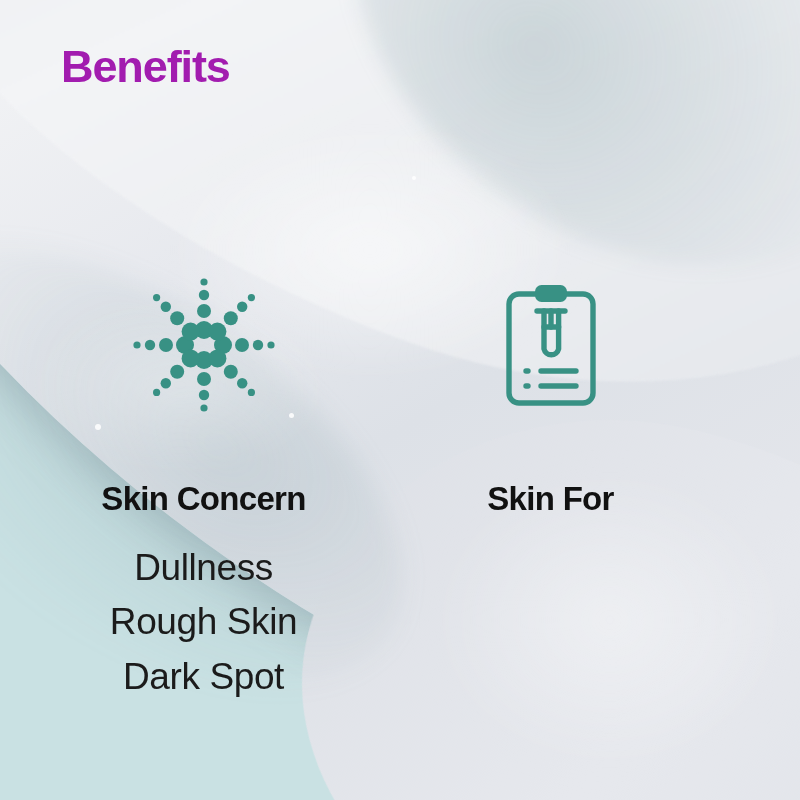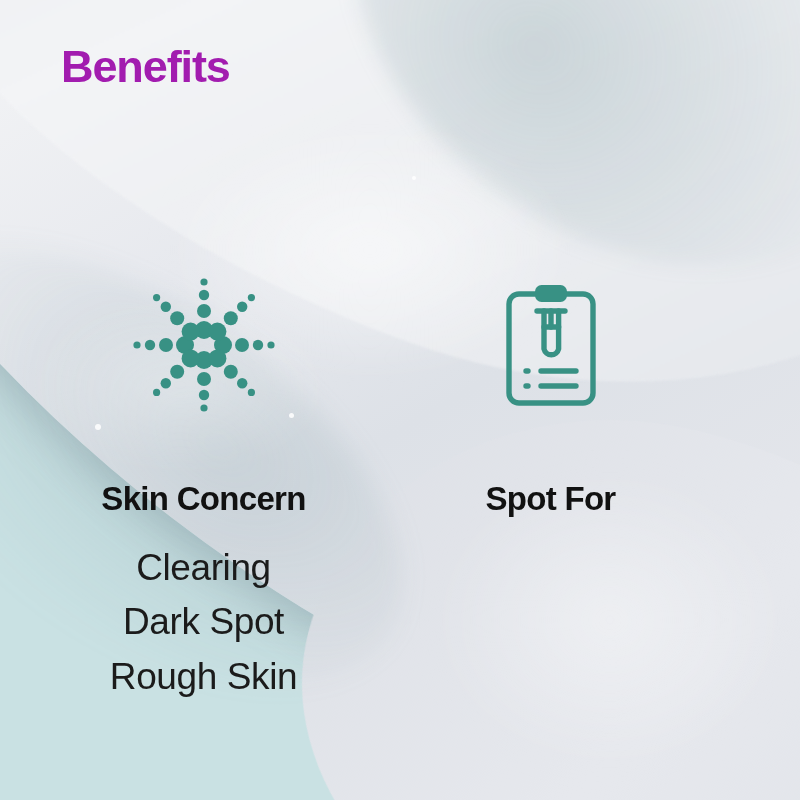--- a/index.html
+++ b/index.html
@@ -279,23 +279,23 @@
               <circle cx="101.8" cy="97.8" r="7"></circle>
               <circle cx="113.2" cy="109.2" r="5.2"></circle>
               <circle cx="122.4" cy="118.4" r="3.6"></circle>
             </g>
           </svg>
         </div>
 
         <div class="col-heading">Skin Concern</div>
 
         <div class="col-list">
-          <div class="col-list-item">Clearing</div>
+          <div class="col-list-item">Dullness</div>
+          <div class="col-list-item">Rough Skin</div>
           <div class="col-list-item">Dark Spot</div>
-          <div class="col-list-item">Rough Skin</div>
         </div>
       </div>
 
       <div class="col col-right">
         <div class="icon-slot">
           <svg width="92" height="124" viewBox="0 0 92 124">
             <g fill="none" stroke="#389184" stroke-width="5.4" stroke-linecap="round" stroke-linejoin="round">
 
               <rect x="4" y="11" width="84" height="109" rx="10" ry="10"></rect>
 
@@ -309,19 +309,19 @@
               <line x1="21" y1="88" x2="23" y2="88"></line>
               <line x1="36" y1="88" x2="71" y2="88"></line>
               <line x1="21" y1="103" x2="23" y2="103"></line>
               <line x1="36" y1="103" x2="71" y2="103"></line>
             </g>
 
             <rect x="30" y="2" width="32" height="17" rx="6.5" ry="6.5" fill="#389184"></rect>
           </svg>
         </div>
 
-        <div class="col-heading">Spot For</div>
+        <div class="col-heading">Skin For</div>
 
       </div>
 
     </div>
   </div>
 </div>
 
 </body></html>

